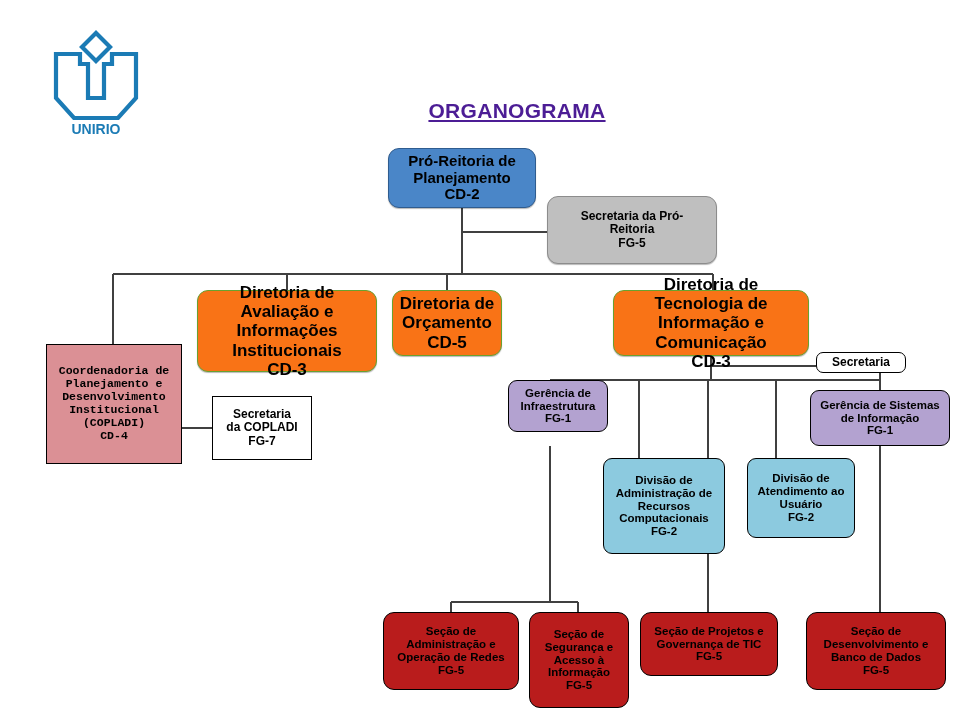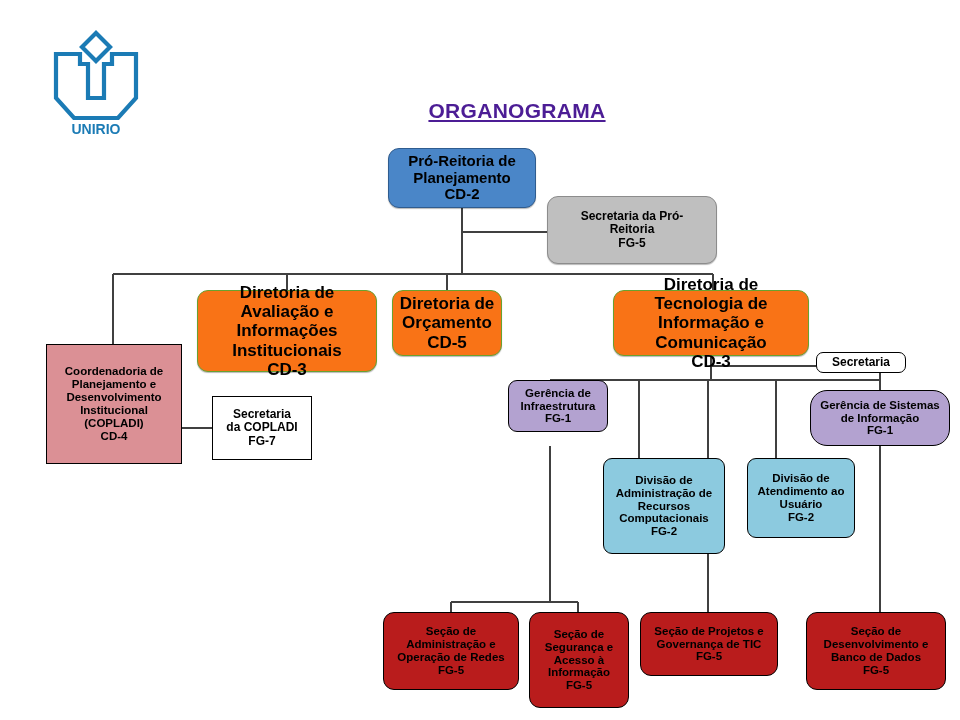--- a/index.html
+++ b/index.html
@@ -96,20 +96,21 @@
     border: 1px solid #6AA12F;
     border-radius: 11px;
     font-size: 17px;
     box-shadow: 0 1px 1px rgba(0,0,0,0.28);
   }
   .node.rose {
     background: #DB9095;
     border: 1px solid #000000;
     border-radius: 0;
     font-size: 11.5px;
+    font-family: Liberation Mono, monospace;
   }
   .node.white {
     background: #FFFFFF;
     border: 1px solid #000000;
     border-radius: 0;
     font-size: 12px;
   }
   .node.white-round {
     background: #FFFFFF;
     border: 1px solid #000000;
@@ -216,21 +217,21 @@
       <div class="node green" style="left: 392px; top: 290px; width: 110px; height: 66px;">Diretoria de
 Orçamento
 CD-5</div>
       <div class="node green" style="left: 613px; top: 290px; width: 196px; height: 66px;">Diretoria de Tecnologia de
 Informação e Comunicação
 CD-3</div>
       <div class="node white-round" style="left: 816px; top: 352px; width: 90px; height: 21px;">Secretaria</div>
       <div class="node purple" style="left: 500px; top: 380px; width: 100px; height: 52px; margin-left: 8px;">Gerência de
 Infraestrutura
 FG-1</div>
-      <div class="node purple" style="left: 810px; top: 390px; width: 140px; height: 56px; border-radius: 17px;">Gerência de Sistemas
+      <div class="node purple" style="left: 810px; top: 390px; width: 140px; height: 56px;">Gerência de Sistemas
 de Informação
 FG-1</div>
       <div class="node teal" style="left: 578px; top: 458px; width: 122px; height: 96px;">Divisão de
 Administração de
 Recursos
 Computacionais
 FG-2</div>
       <div class="node teal" style="left: 722px; top: 458px; width: 108px; height: 80px;">Divisão de
 Atendimento ao
 Usuário

